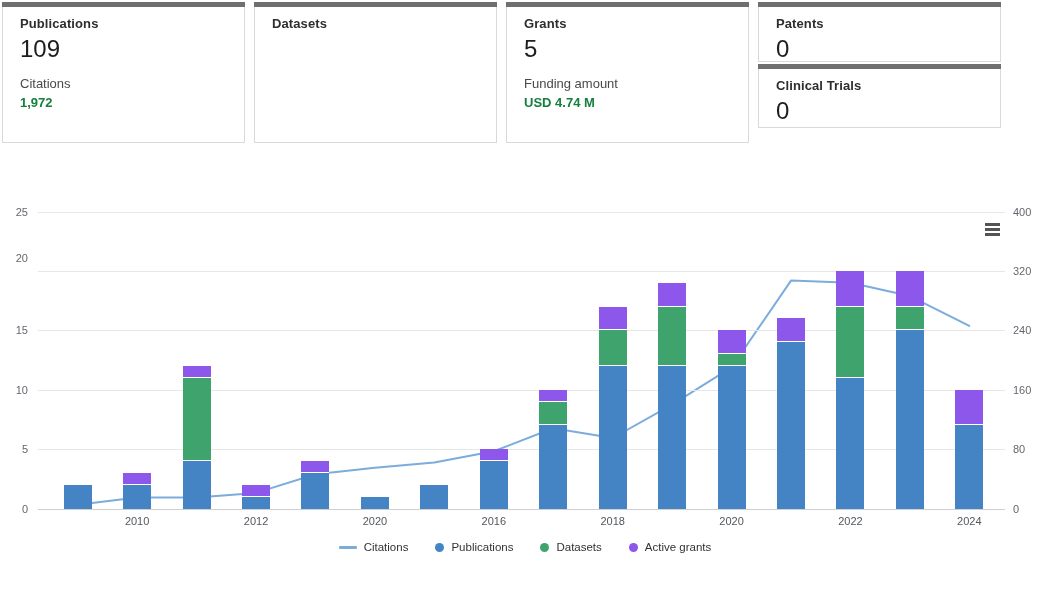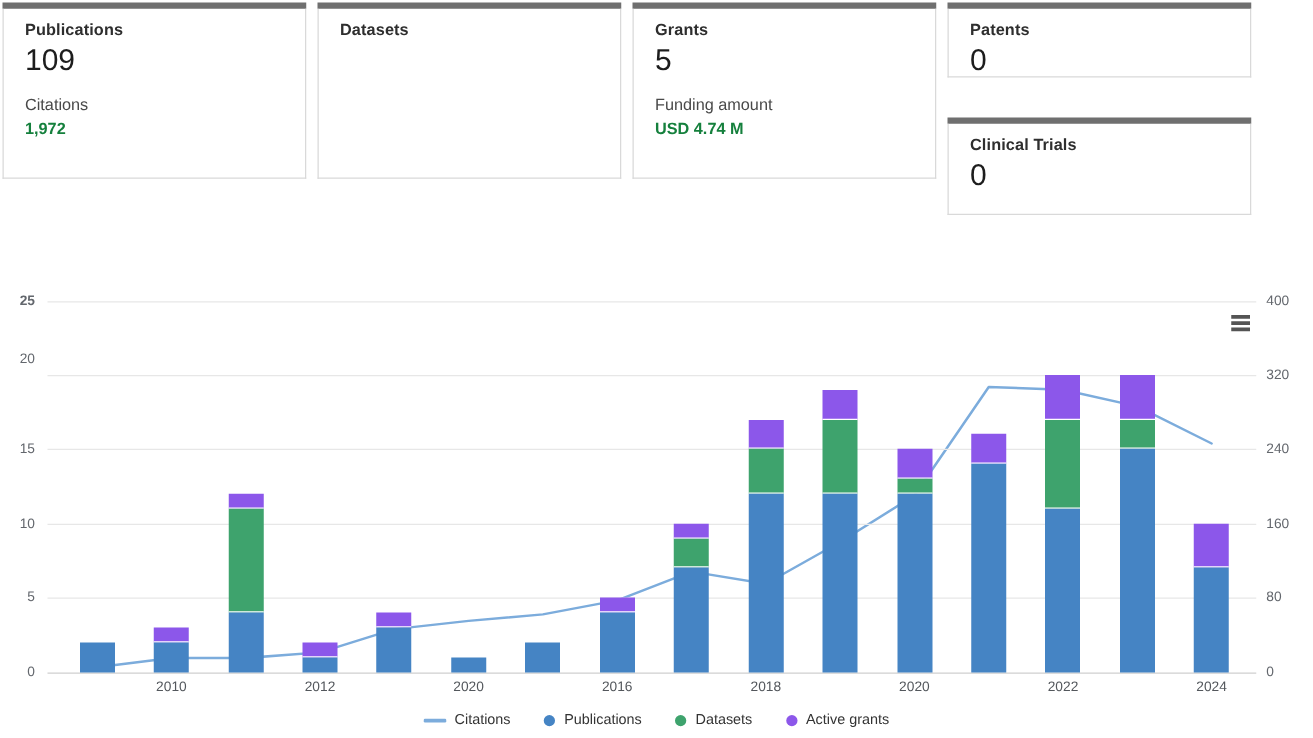--- a/index.html
+++ b/index.html
@@ -5,30 +5,30 @@
   * { margin:0; padding:0; box-sizing:content-box; }
   html,body { background:#ffffff; }
   body {
     width:1050px; height:590px; overflow:hidden;
     font-family:"Liberation Sans", sans-serif;
     position:relative;
   }
 
   
   .cards-row { display:flex; gap:9px; padding:2px 0 0 2px; }
-  .card-col { display:flex; flex-direction:column; gap:32px; width:243px; }
+  .card-col { display:flex; flex-direction:column; gap:2px; width:243px; }
   .card { width:243px; background:#fff; }
   .card .strip { height:5px; background:#6f6f6f; }
   .card .cbody {
     border:1px solid #d9d9d9; border-top:none;
     padding:9px 17px 0 17px; box-sizing:border-box;
   }
   .card.tall .cbody { height:136px; }
   .card.sm1 .cbody { height:55px; }
-  .card.sm2 .cbody { height:73px; }
+  .card.sm2 .cbody { height:59px; }
   .card-title { font-size:13px; font-weight:bold; color:#2e2e2e; letter-spacing:.1px; }
   .card-value { font-size:24px; font-weight:400; color:#1d1d1d; margin-top:4px; line-height:1.15; }
   .card-sub-label { font-size:13px; font-weight:400; color:#494949; margin-top:13px; }
   .card-sub-value { font-size:13px; font-weight:bold; color:#15803d; margin-top:4px; }
 
   
   .chart { position:relative; width:1050px; height:385px; margin-top:47px; }
   .gridline { position:absolute; left:38px; width:967px; height:1px; background:#e7e7e7; }
   .axisline { background:#cfcfcf; }
   .ylab {
@@ -155,21 +155,21 @@
     <div class="gridline" style="top: 199.7px;"></div>
     <div class="ylab" style="top: 199.7px;">10</div>
     <div class="yrlab" style="top: 199.7px;">160</div>
     <div class="gridline" style="top: 140.3px;"></div>
     <div class="ylab" style="top: 140.3px;">15</div>
     <div class="yrlab" style="top: 140.3px;">240</div>
     <div class="gridline" style="top: 80.9px;"></div>
     <div class="ylab" style="top: 68px;">20</div>
     <div class="yrlab" style="top: 80.9px;">320</div>
     <div class="gridline" style="top: 21.5px;"></div>
-    <div class="ylab" style="top: 21.5px; font-weight: bold;">25</div>
+    <div class="ylab" style="top: 21.5px;">25</div>
     <div class="yrlab" style="top: 21.5px;">400</div>
     <div class="bargroup" style="left: 63.7px;">
       <div class="seg" style="height: 23.76px; background: rgb(69, 132, 196);"></div>
     </div>
     <div class="bargroup" style="left: 123.14px;">
       <div class="seg" style="height: 23.76px; background: rgb(69, 132, 196);"></div>
       <div class="seg seg-top" style="height: 11.88px; background: rgb(140, 87, 234);"></div>
     </div>
     <div class="bargroup" style="left: 182.58px;">
       <div class="seg" style="height: 47.52px; background: rgb(69, 132, 196);"></div>

